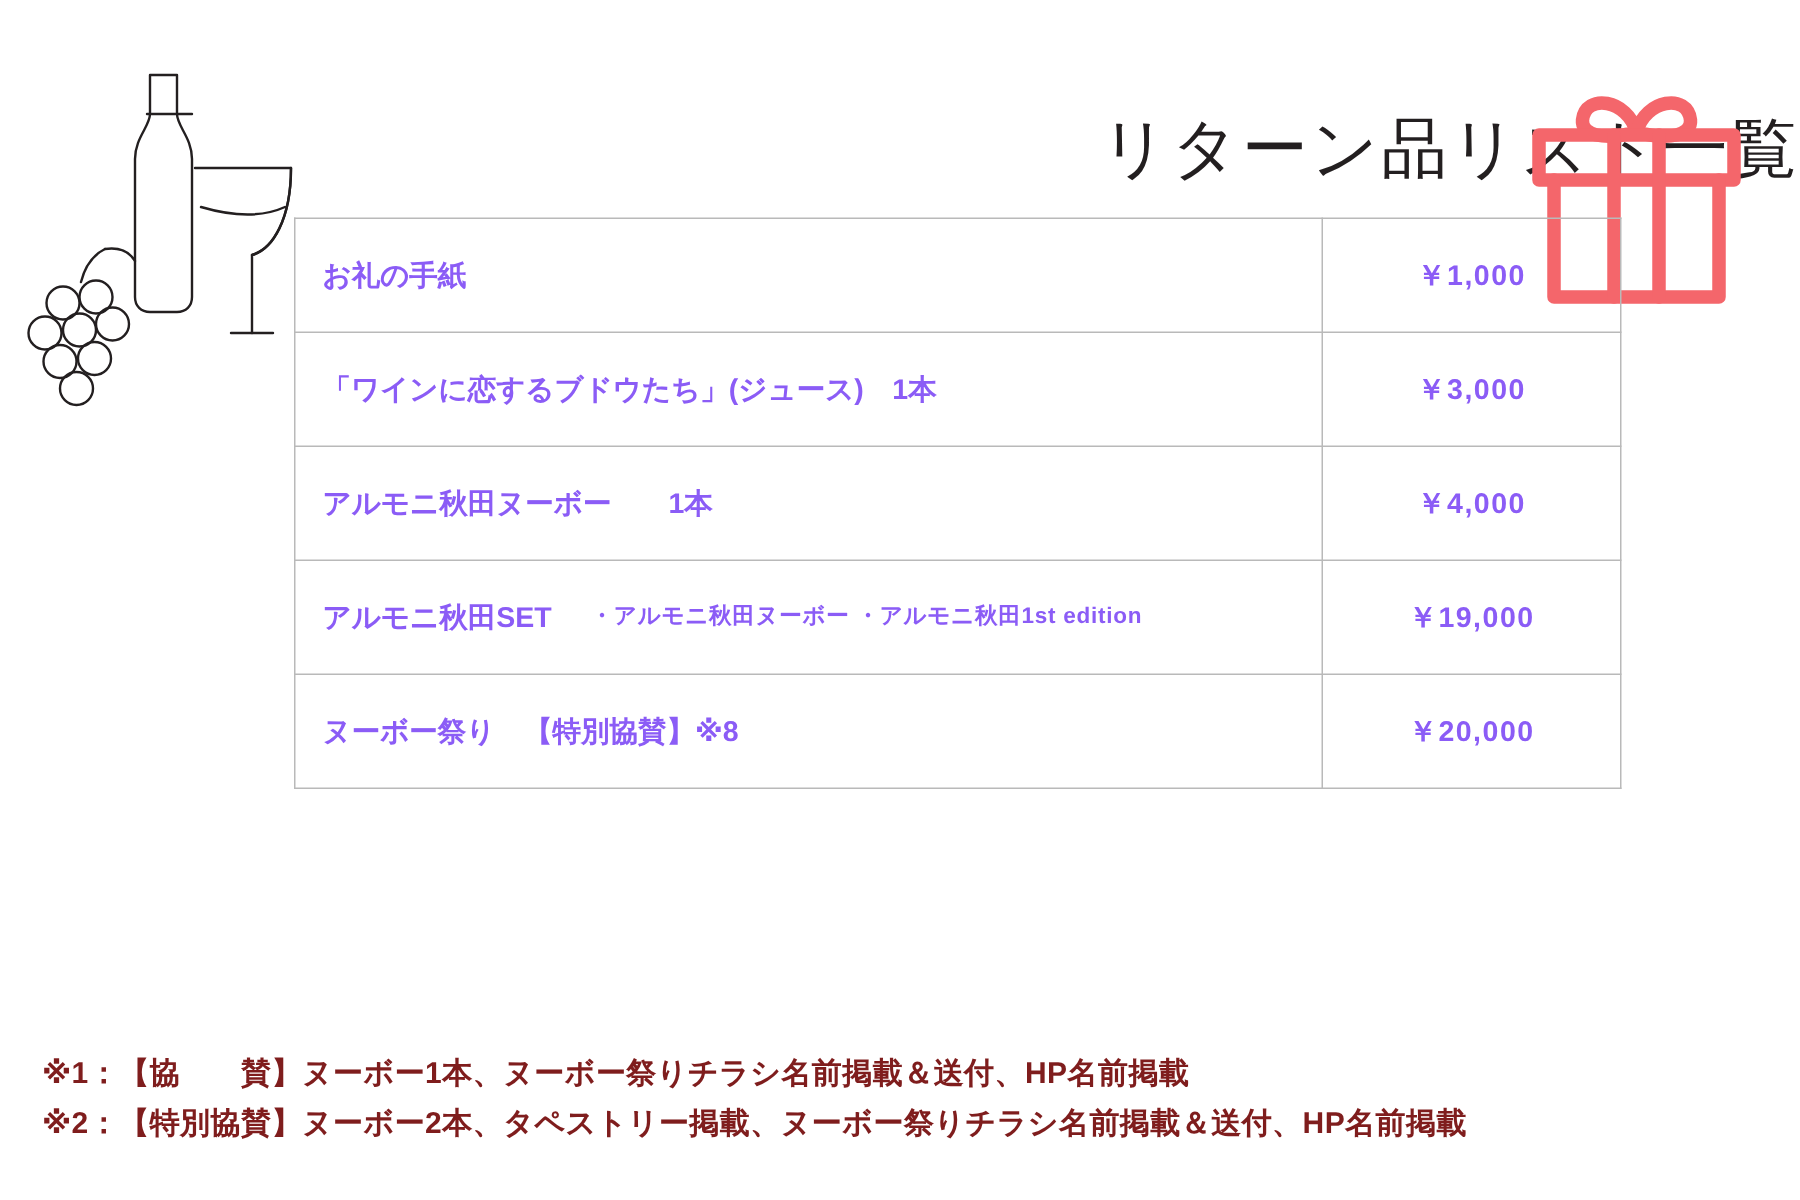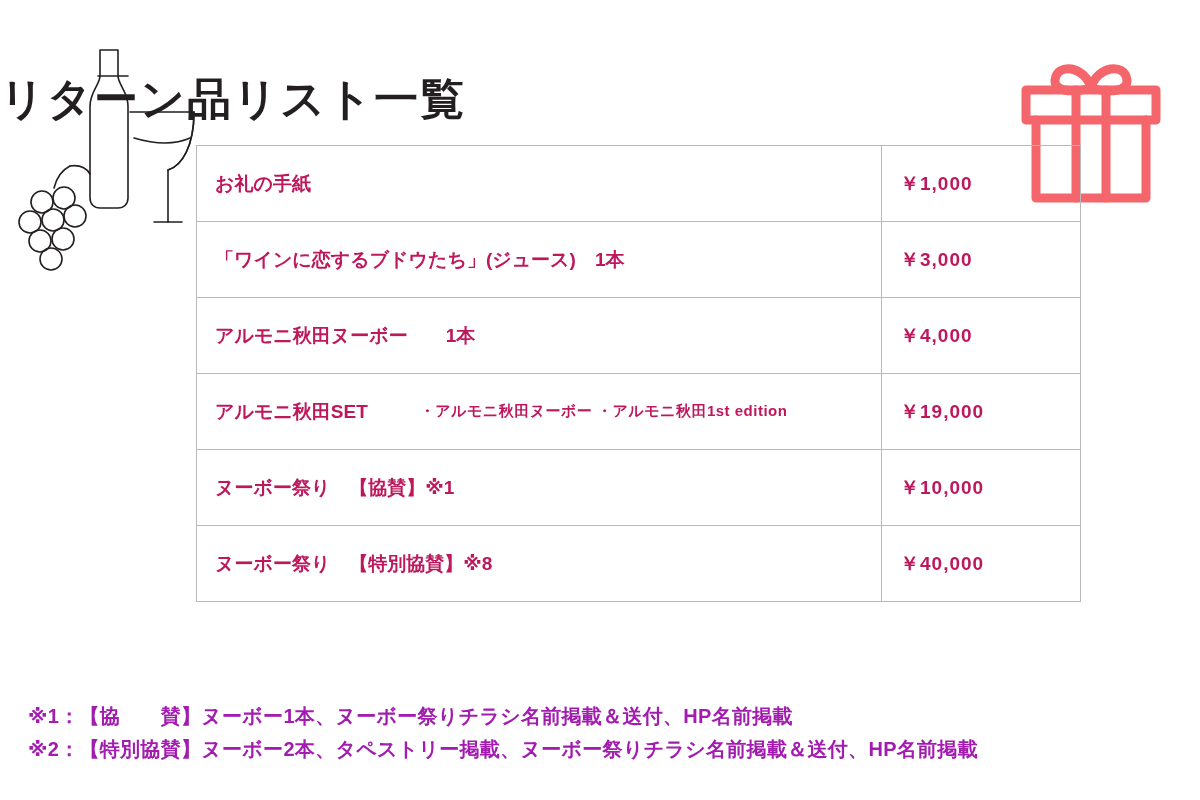--- a/index.html
+++ b/index.html
@@ -15,23 +15,23 @@
     position: relative;
     overflow: hidden;
   }
 
   
   .page-title {
     position: absolute;
     top: 44px;
     left: 0;
     width: 1200px;
-    text-align: left;
+    text-align: right;
     font-size: 44px;
-    font-weight: 700;
+    font-weight: 400;
     letter-spacing: 2px;
     color: #231f20;
     margin-top: 26px;
   }
 
   
   .wine-illustration {
     position: absolute;
     left: 8px;
     top: 30px;
@@ -57,59 +57,59 @@
     border-collapse: collapse;
     table-layout: fixed;
   }
   .return-table td {
     border: 1px solid #b9b9b9;
     height: 75px;
     padding: 0 18px;
     vertical-align: middle;
     font-size: 19px;
     font-weight: 700;
-    color: #be185d;
+    color: #8b5cf6;
   }
   .return-table td.col-item {
     width: 648px;
   }
   .return-table td.col-price {
     width: 162px;
-    text-align: left;
+    text-align: center;
     font-size: 19px;
     letter-spacing: 1px;
     white-space: nowrap;
   }
   .item-cell {
     display: flex;
     align-items: center;
     gap: 0;
   }
   .item-main {
     white-space: pre;
   }
   .item-sub {
-    margin-left: 52px;
+    margin-left: 26px;
     font-size: 15px;
     font-weight: 600;
     line-height: 1.5;
     letter-spacing: 0.5px;
   }
 
   
   .footnotes {
     position: absolute;
     left: 28px;
     top: 700px;
     width: 1160px;
     font-size: 20px;
     font-weight: 700;
     line-height: 1.65;
     letter-spacing: 0.3px;
-    color: #a21caf;
+    color: #7f1d1d;
   }
   .footnote-line {
     white-space: pre;
   }
 </style>
 </head>
 <body>
 
 <div class="page-title">リターン品リスト一覧</div>
 
@@ -190,32 +190,24 @@
           <span class="item-main">アルモニ秋田SET</span>
           <span class="item-sub">・アルモニ秋田ヌーボー
 ・アルモニ秋田1st edition</span>
         </div>
       </td>
       <td class="col-price">￥19,000</td>
     </tr>
     <tr>
       <td class="col-item">
         <div class="item-cell">
-          <span class="item-main">ヌーボー祭り　【協賛】※1</span>
-        </div>
-      </td>
-      <td class="col-price">￥10,000</td>
-    </tr>
-    <tr>
-      <td class="col-item">
-        <div class="item-cell">
           <span class="item-main">ヌーボー祭り　【特別協賛】※8</span>
         </div>
       </td>
-      <td class="col-price">￥40,000</td>
+      <td class="col-price">￥20,000</td>
     </tr>
   </tbody>
 </table>
 
 <div class="footnotes">
   <div class="footnote-line">※1：【協　　賛】ヌーボー1本、ヌーボー祭りチラシ名前掲載＆送付、HP名前掲載</div>
   <div class="footnote-line">※2：【特別協賛】ヌーボー2本、タペストリー掲載、ヌーボー祭りチラシ名前掲載＆送付、HP名前掲載</div>
 </div>
 
 </body></html>

